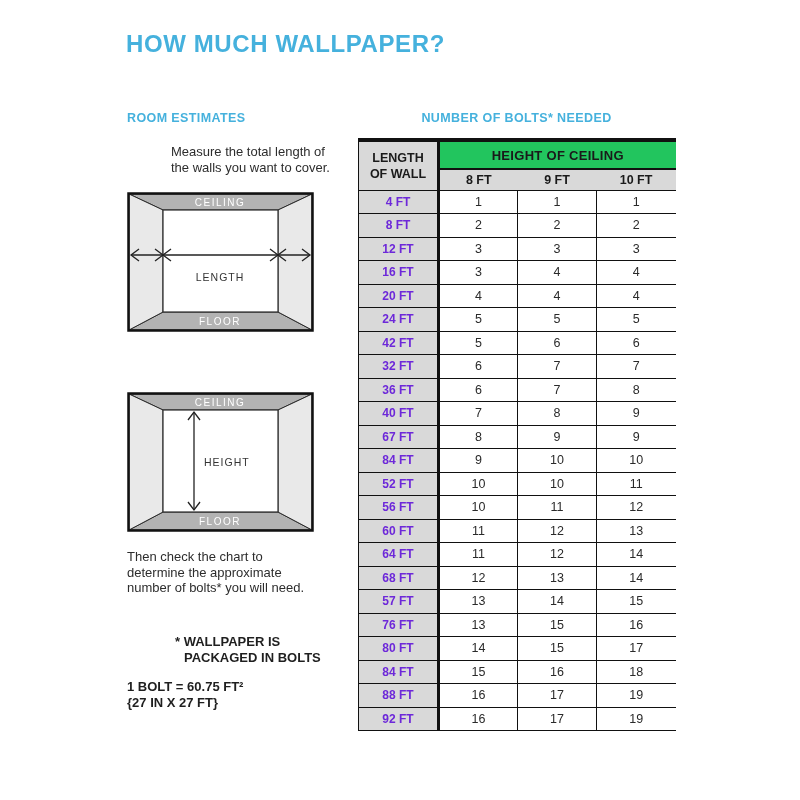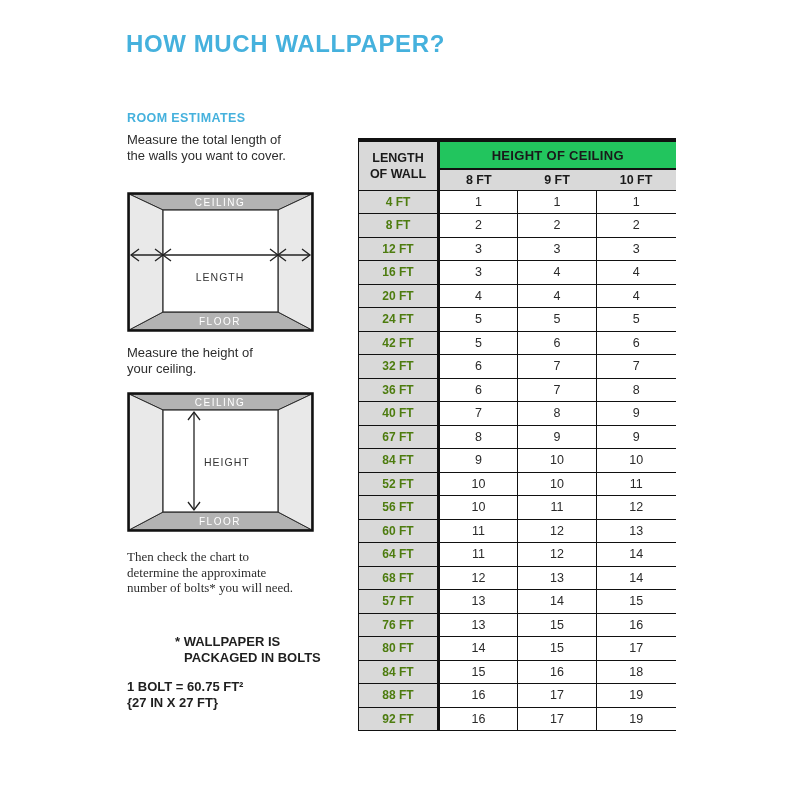--- a/index.html
+++ b/index.html
@@ -9,23 +9,23 @@
 
   .page-title { position:absolute; left:126px; top:30px; font-size:24px; font-weight:bold;
     color:#45b1dd; letter-spacing:0.6px; }
 
   .section-title { font-size:12.5px; font-weight:bold; color:#45b1dd; letter-spacing:0.4px; }
   .room-estimates-title { position:absolute; left:127px; top:111px; }
   .table-title { position:absolute; left:358px; top:111px; width:317px; text-align:center; }
 
   .step { position:absolute; left:127px; width:220px; font-size:13px; line-height:15.5px;
     color:#2d2d2d; white-space:pre-line; }
-  .step1 { top:132px; }
+  .step1 { top:144px;margin-left:44px; }
   .step2 { top:345px; }
-  .step3 { top:549px;font-family:Liberation Serif, serif; }
+  .step3 { top:549px; }
 
   .note { position:absolute; left:127px; font-size:13px; line-height:15.5px;
     font-weight:bold; color:#1f1f1f; }
   .note1 { top:634px;margin-left:48px; }
   .note1 .indent { padding-left:9px; }
   .note2 { top:679px; }
 
   .diagram { position:absolute; left:127px; }
   .diagram1 { top:192px; }
   .diagram2 { top:392px; }
@@ -34,21 +34,21 @@
     border-collapse:collapse; table-layout:fixed; border-top:4px solid #111; }
   .bolts-table th, .bolts-table td { text-align:center; vertical-align:middle; padding:0; }
   .corner-cell { width:80px; background:#d9d9d9; border-left:1px solid #111;
     border-right:3px solid #111; font-size:12.5px; font-weight:bold; line-height:16px;
     white-space:pre-line; color:#1a1a1a; }
   .group-cell { background:#22c55e; border-bottom:2px solid #111; height:29px;
     font-size:13px; font-weight:bold; letter-spacing:0.3px; color:#1a1a1a; }
   .subhead th { background:#d9d9d9; border-bottom:1px solid #111; height:21px;
     font-size:12.5px; font-weight:bold; color:#1a1a1a; }
   .bolts-table tbody th { background:#d9d9d9; border:1px solid #111;
-    border-right:3px solid #111; height:23.5px; font-size:12px; font-weight:bold; color:#4d7c0f; }
+    border-right:3px solid #111; height:23.5px; font-size:12px; font-weight:bold; color:#6d28d9; }
   .bolts-table tbody td { border:1px solid #111; border-right:1px solid #111;
     font-size:12.5px; color:#2a2a2a; background:#fff; }
   .bolts-table tbody td:last-child { border-right:none; }
 
   svg text { font-family:"Liberation Sans","DejaVu Sans",sans-serif; }
   .face-label { font-size:10px; fill:#ffffff; letter-spacing:1.5px; font-weight:normal; }
   .dim-label { font-size:10.5px; fill:#333333; letter-spacing:1px; }
 </style>
 </head>
 <body>
@@ -76,22 +76,20 @@
       <path d="M44,57 L36,63 L44,69"></path>
       <path d="M143,57 L151,63 L143,69"></path>
       <path d="M159,57 L151,63 L159,69"></path>
       <path d="M175,57 L183,63 L175,69"></path>
     </g>
     <text x="93" y="13.5" text-anchor="middle" class="face-label">CEILING</text>
     <text x="93" y="132.5" text-anchor="middle" class="face-label">FLOOR</text>
     <text x="93" y="89" text-anchor="middle" class="dim-label">LENGTH</text>
   </svg>
 
-  <p class="step step2">Measure the height of
-your ceiling.</p>
 
   <svg class="diagram diagram2" width="187" height="140" viewBox="0 0 187 140">
     <polygon points="2,2 185,2 151,18 36,18" fill="#b3b3b3" stroke="#2b2b2b" stroke-width="1"></polygon>
     <polygon points="2,138 185,138 151,120 36,120" fill="#b3b3b3" stroke="#2b2b2b" stroke-width="1"></polygon>
     <polygon points="2,2 36,18 36,120 2,138" fill="#e9e9e9" stroke="#2b2b2b" stroke-width="1"></polygon>
     <polygon points="185,2 151,18 151,120 185,138" fill="#e9e9e9" stroke="#2b2b2b" stroke-width="1"></polygon>
     <rect x="36" y="18" width="115" height="102" fill="#ffffff" stroke="#2b2b2b" stroke-width="1.2"></rect>
     <rect x="1.5" y="1.5" width="184" height="137" fill="none" stroke="#111111" stroke-width="2.5"></rect>
     <g stroke="#222222" stroke-width="1.3" fill="none">
       <line x1="67" y1="20" x2="67" y2="118"></line>
@@ -110,20 +108,21 @@
   <div class="note note1">
     <div>* WALLPAPER IS</div>
     <div class="indent">PACKAGED IN BOLTS</div>
   </div>
 
   <div class="note note2">
     <div>1 BOLT = 60.75 FT²</div>
     <div>{27 IN X 27 FT}</div>
   </div>
 
+  <div class="section-title table-title">NUMBER OF BOLTS* NEEDED</div>
 
   <table class="bolts-table">
     <colgroup>
       <col style="width:80px">
         <col style="width:79px">
         <col style="width:79px">
         <col style="width:79px">
     </colgroup>
     <thead>
       <tr>

